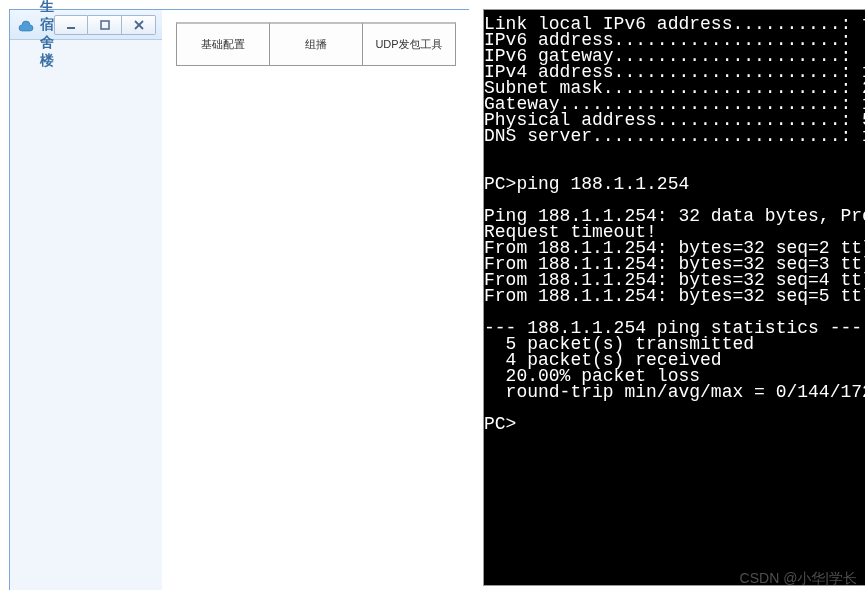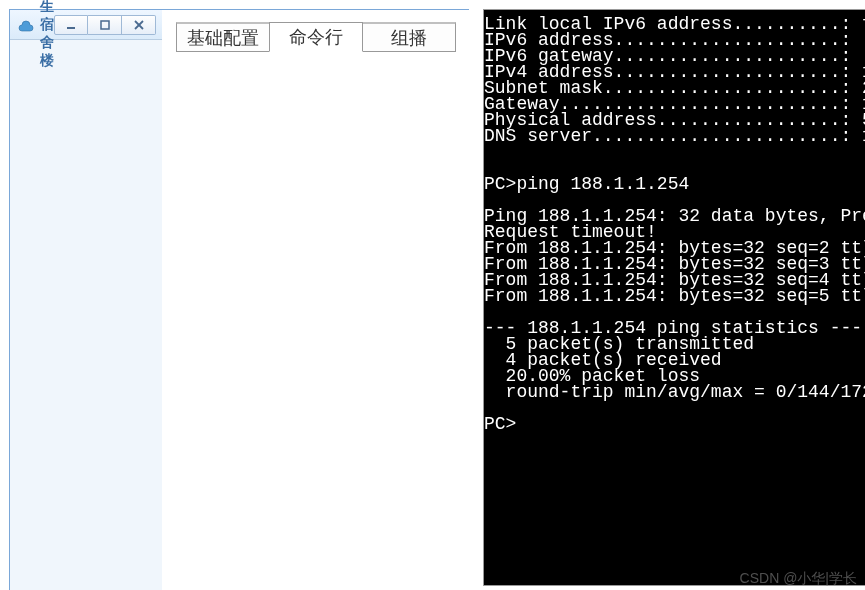--- a/index.html
+++ b/index.html
@@ -48,24 +48,24 @@
   .winbtn:last-child { border-radius:0 2px 2px 0;}
   .winbtn svg { display:block; }
 
   .tabbar {
     display:flex;
     padding: 12px 14px 0 14px;
     gap: 0;
     background:#fff;
   }
   .tab {
-    min-width: 94px; height: 30px;
+    min-width: 94px; height: 44px;
     border: 1px solid #999;
     display:flex; align-items:center; justify-content:center;
-    font-size: 18px; color:#333;
+    font-size: 11px; color:#333;
     background:#f6f6f6;
     margin-right:-1px;
     cursor:pointer;
   }
   .tab.inactive { background:#fdfdfd; border-top:2px solid #c0c0c0; }
   .tab.active {
     background:#fff;
     border-bottom:1px solid #fff;
     border-top:1px solid #999;
     position:relative; z-index:2;
@@ -147,22 +147,22 @@
         <svg width="12" height="12">
           <line x1="2" y1="2" x2="10" y2="10" stroke="#4a6a8f" stroke-width="1.8"></line>
           <line x1="10" y1="2" x2="2" y2="10" stroke="#4a6a8f" stroke-width="1.8"></line>
         </svg>
       </div>
     </div>
   </div>
 
   <div class="tabbar">
     <div class="tab inactive">基础配置</div>
-    <div class="tab active">命令行</div>
     <div class="tab inactive">组播</div>
+    <div class="tab inactive">UDP发包工具</div>
   </div>
 
   <div class="term-wrap">
     <div class="term">
       <pre id="term-pre">Link local IPv6 address..........: fe80::5689:98ff:fe5e:693f
 IPv6 address.....................: :: / 128
 IPv6 gateway.....................: ::
 IPv4 address.....................: 192.168.80.99
 Subnet mask......................: 255.255.255.0
 Gateway..........................: 192.168.80.1

